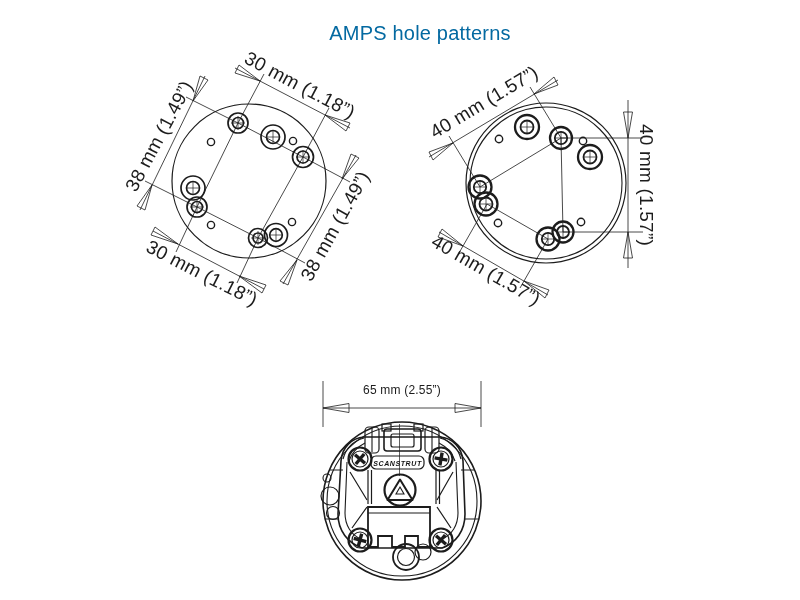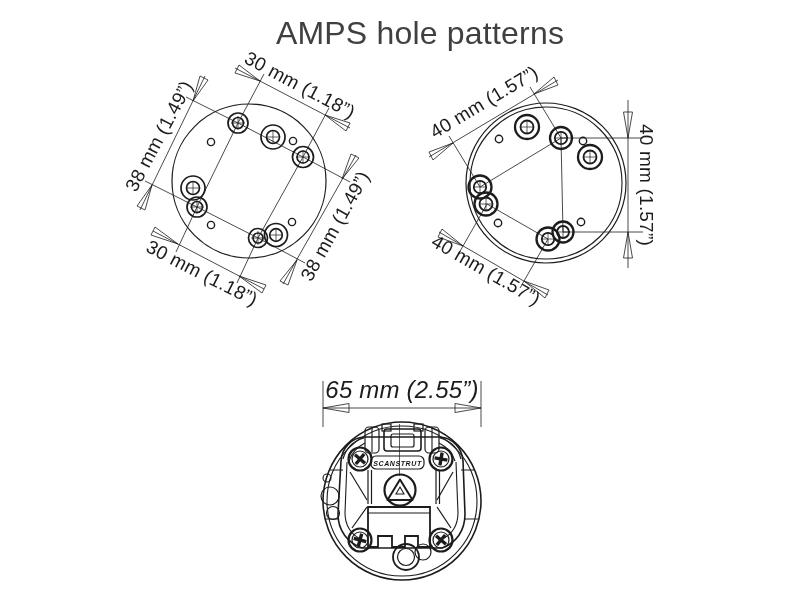--- a/index.html
+++ b/index.html
@@ -7,24 +7,24 @@
     position:relative;width:800px;height:600px;background:#ffffff;
     font-family:"Liberation Sans", sans-serif;color:#1c1c1c;overflow:hidden;
   }
   #stage svg{position:absolute;left:0;top:0;}
   .lbl{
     position:absolute;white-space:nowrap;color:#1c1c1c;
     transform:translate(-50%,-50%);
     font-size:19px;line-height:1;letter-spacing:0.2px;
   }
   .title{
-    position:absolute;white-space:nowrap;color:#404040;
-    transform:translate(-50%,-50%);font-size:32px;letter-spacing:0.2px;
-  }
-  .d65{font-size:24px;font-style:italic;}
+    position:absolute;white-space:nowrap;color:#0369a1;
+    transform:translate(-50%,-50%);font-size:20px;letter-spacing:0.2px;
+  }
+  .d65{font-size:12px;}
   .logo{
     position:absolute;white-space:nowrap;color:#111;
     transform:translate(-50%,-50%);
     font-size:7px;font-weight:700;font-style:italic;letter-spacing:0.6px;
   }
   
   .thin{stroke:#1c1c1c;stroke-width:0.8;fill:none;}
   .hair{stroke:#1c1c1c;stroke-width:0.7;fill:none;}
   .med{stroke:#1c1c1c;stroke-width:1.2;fill:none;}
   .hole{stroke:#1c1c1c;stroke-width:1.7;fill:none;}

